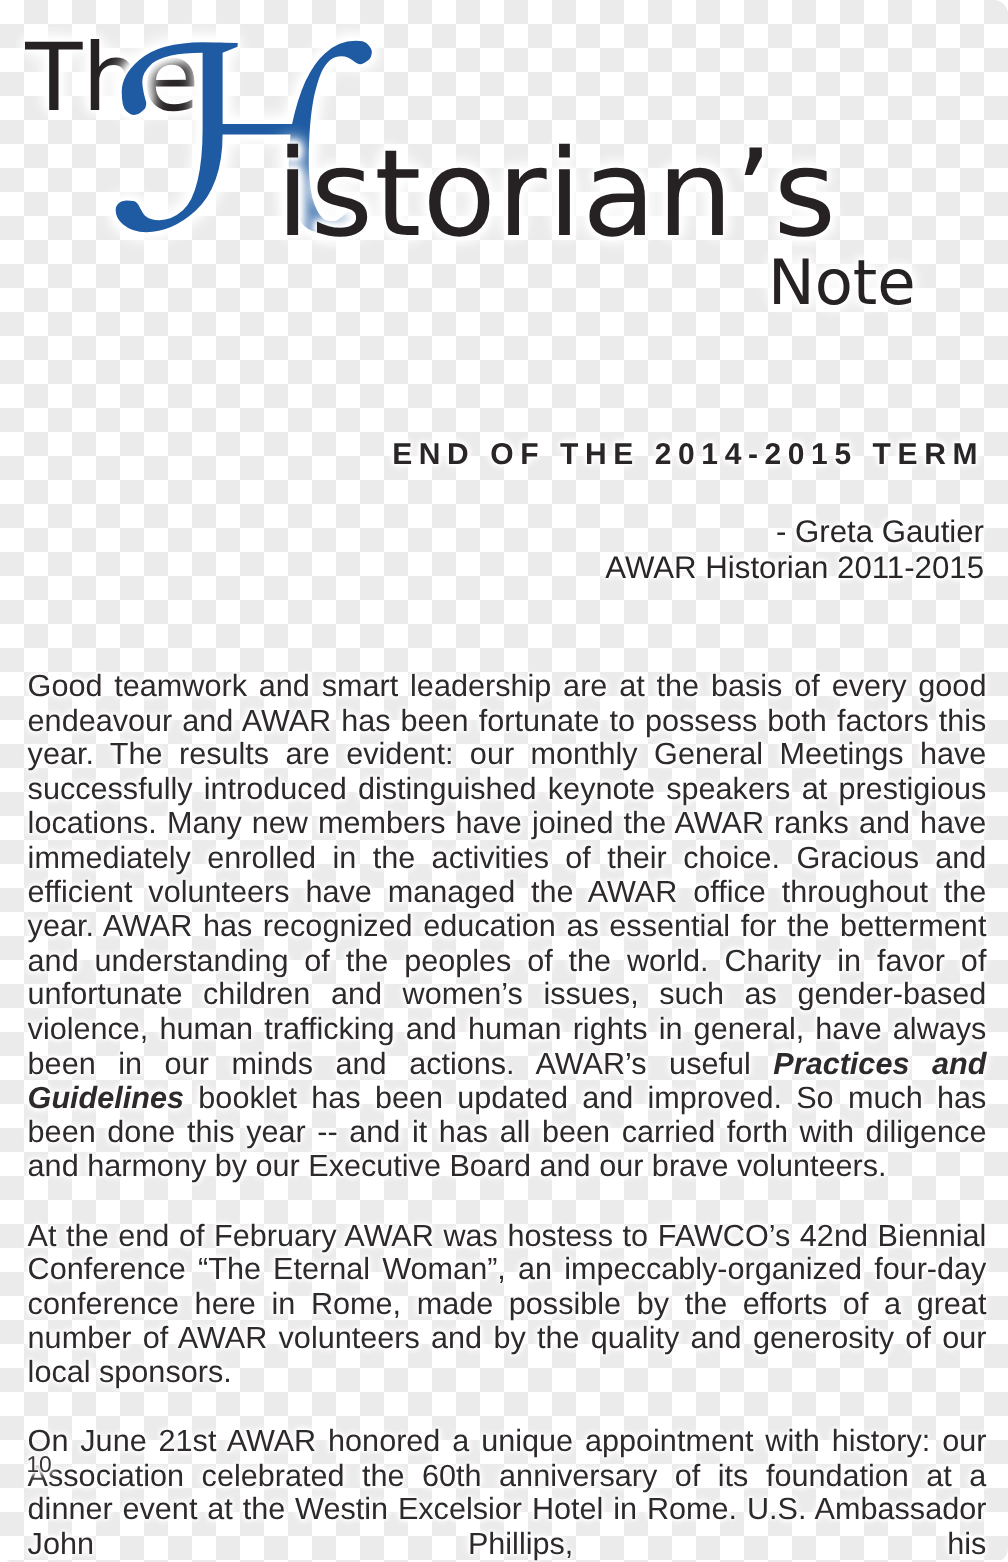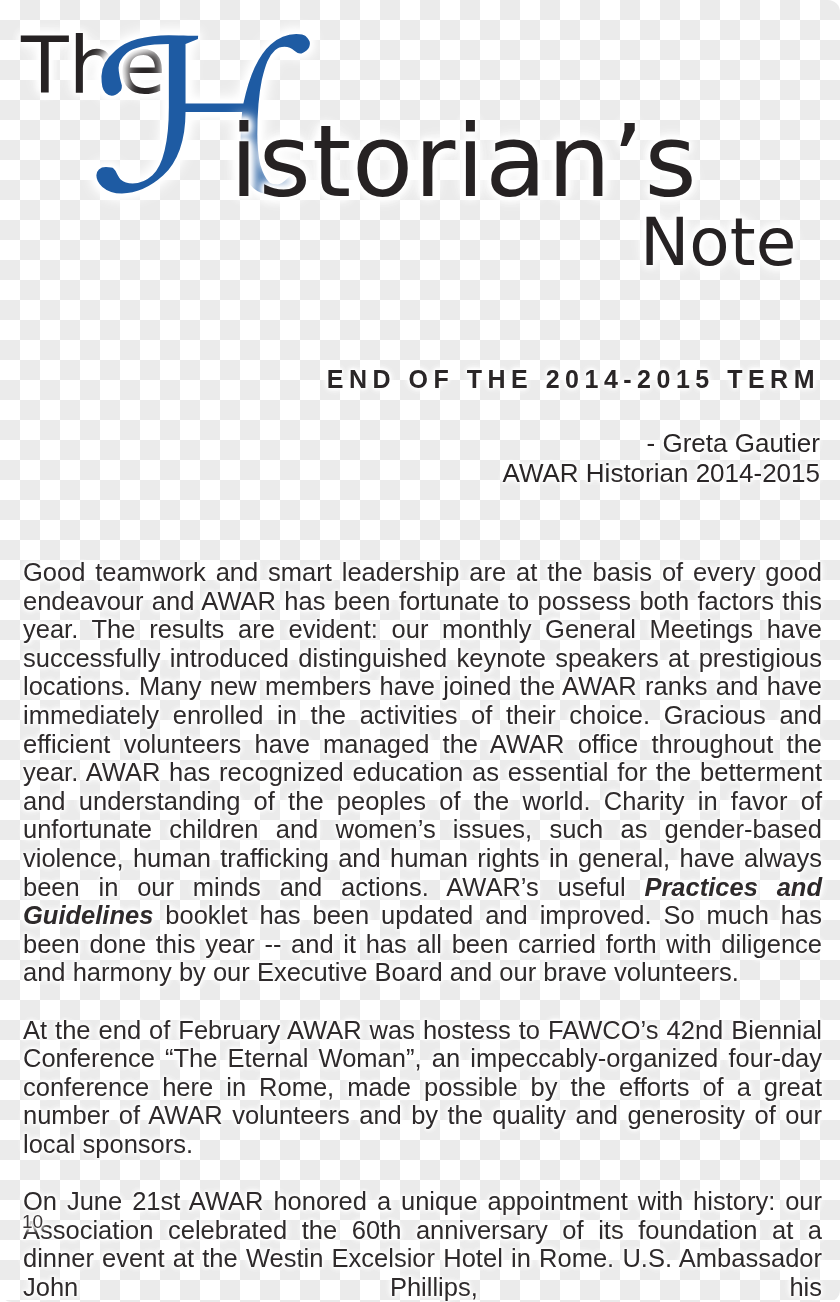--- a/index.html
+++ b/index.html
@@ -33,21 +33,21 @@
     position:absolute;
     font-family:"DejaVu Sans", sans-serif;
     color:#262223;
     line-height:1;
     white-space:nowrap;
   }
   .mast-the       { left:21px;  top:27px;  font-size:78px; }
   .mast-script-h  { left:88px;  top:14px;  font-size:210px; color:#1e5ba3;
                     transform:scaleX(1.12); transform-origin:left bottom; }
   .mast-istorians { left:230px; top:112px; font-size:100px; letter-spacing:1px; }
-  .mast-note      { left:640px; top:210px; font-size:66px; }
+  .mast-note      { left:640px; top:210px; font-size:52px; }
 
   
   .section-heading {
     position:absolute; right:20px; top:367px;
     font-size:25px; font-weight:bold; letter-spacing:5.5px;
     line-height:1; white-space:nowrap; color:#2a2627;
   }
   .byline {
     position:absolute; right:20px; top:428px;
     text-align:right; font-size:26px; line-height:30px; color:#2a2627;
@@ -79,21 +79,21 @@
     <span class="mast-word mast-the halo-lg">The</span>
     <span class="mast-word mast-script-h halo-lg">ℋ</span>
     <span class="mast-word mast-istorians halo-lg">istorian’s</span>
     <span class="mast-word mast-note halo-lg">Note</span>
   </div>
 
   <div class="section-heading halo">END OF THE 2014-2015 TERM</div>
 
   <div class="byline halo">
     <div class="author">- Greta Gautier</div>
-    <div class="role">AWAR Historian 2014-2015</div>
+    <div class="role">AWAR Historian 2011-2015</div>
   </div>
 
   <div class="article">
     <p class="halo"><span>Good teamwork and smart leadership are at the basis of every good endeavour and AWAR has been fortunate to possess both factors this year. The results are evident: our monthly General Meetings have successfully introduced distinguished keynote speakers at prestigious locations. Many new members have joined the AWAR ranks and have immediately enrolled in the activities of their choice. Gracious and efficient volunteers have managed the AWAR office throughout the year. AWAR has recognized education as essential for the betterment and understanding of the peoples of the world. Charity in favor of unfortunate children and women’s issues, such as gender-based violence, human trafficking and human rights in general, have always been in our minds and actions. AWAR’s useful </span><span class="emph">Practices and Guidelines</span><span> booklet has been updated and improved. So much has been done this year -- and it has all been carried forth with diligence and harmony by our Executive Board and our brave volunteers.</span></p>
 
     <p class="halo">At the end of February AWAR was hostess to FAWCO’s 42nd Biennial Conference “The Eternal Woman”, an impeccably-organized four-day conference here in Rome, made possible by the efforts of a great number of AWAR volunteers and by the quality and generosity of our local sponsors.</p>
 
     <p class="halo">On June 21st AWAR honored a unique appointment with history: our Association celebrated the 60th anniversary of its foundation at a dinner event at the Westin Excelsior Hotel in Rome. U.S. Ambassador John Phillips, his</p>
   </div>
 

